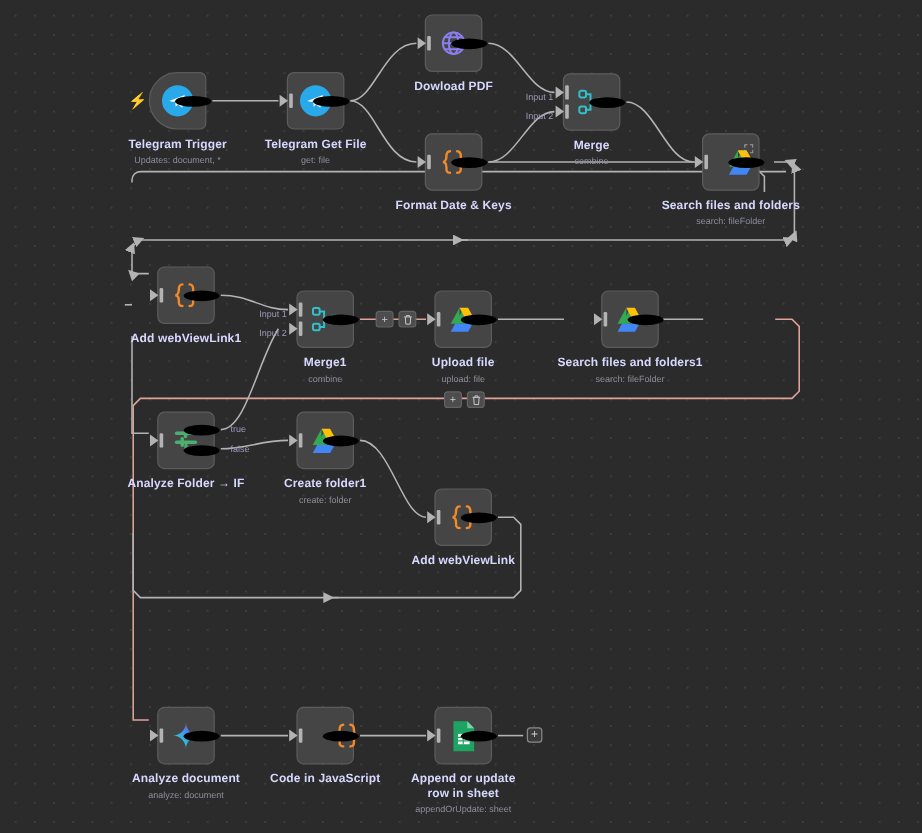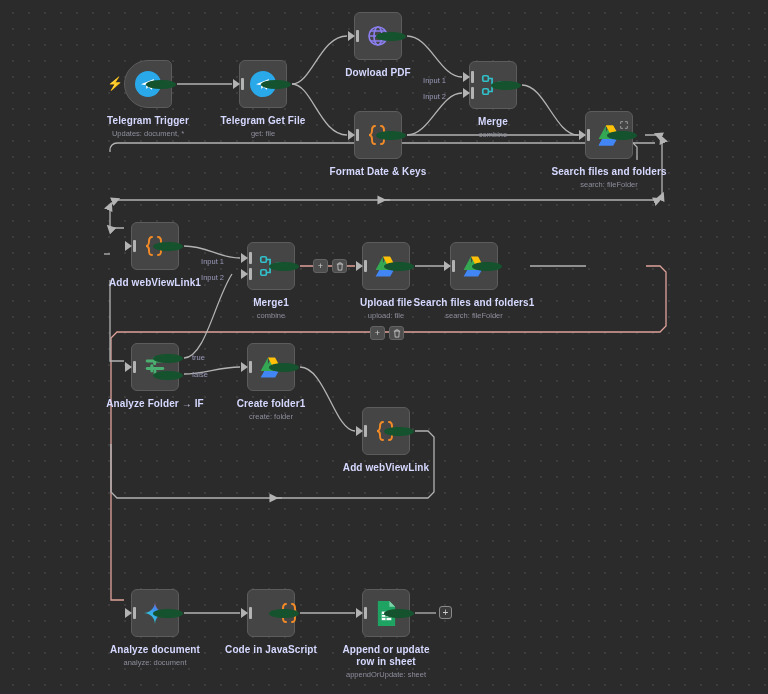--- a/index.html
+++ b/index.html
@@ -30,21 +30,21 @@
   .node.trigger {
     border-top-left-radius: 26px;
     border-bottom-left-radius: 26px;
   }
   .node .ico { width: 28px; height: 28px; display:flex; align-items:center; justify-content:center; }
 
   
   .dot-out {
     position: absolute; right: -5px; top: 50%;
     width: 30px; height: 9px; margin-top: -4.5px;
-    background: #14532d; border-radius: 50%;
+    background: #000000; border-radius: 50%;
   }
   .dot-in {
     position: absolute; left: -7px; top: 50%;
     width: 0; height: 0; margin-top: -5px;
     border-top: 5px solid transparent;
     border-bottom: 5px solid transparent;
     border-left: 7px solid #b3b3b3;
   }
   .dot-in::after {
     content:''; position:absolute; left: 1px; top: -6px;
@@ -54,21 +54,21 @@
   .dot-out.two-b { top: 68%; }
   .dot-in.two-a { top: 32%; }
   .dot-in.two-b { top: 68%; }
 
   .port-label {
     position: absolute;
     font-size: 7.5px; color: #9b9bbb;
     white-space: nowrap;
     line-height: 1;
   }
-  .port-label.left { right: 100%; margin-right: 24px; }
+  .port-label.left { right: 100%; margin-right: 9px; }
   .port-label.right { left: 100%; margin-left: 9px; }
 
   .caption {
     position: absolute;
     top: 54px; left: 50%; transform: translateX(-50%);
     text-align: center;
     white-space: nowrap;
   }
   .caption.wrap { white-space: normal; width: 96px; }
   .cap-title {
@@ -246,21 +246,21 @@
         <path d="M9 7h4v7h6M9 21h4v-7"></path>
       </svg>
     </span>
     <span class="dot-out"></span>
     <div class="caption">
       <div class="cap-title">Merge</div>
       <div class="cap-sub">combine</div>
     </div>
   </div>
 
-  <div class="node" style="left:585px; top:111px;">
+  <div class="node" style="left:585px; top:111px;justify-content:flex-end;">
     <span class="dot-in"></span>
     <span class="expand-ico">
       <svg viewBox="0 0 12 12" width="8" height="8" fill="none" stroke="#bdbdbd" stroke-width="1.4" stroke-linecap="round">
         <path d="M1 4V1h3M8 1h3v3M11 8v3H8M4 11H1V8"></path>
       </svg>
     </span>
     <span class="ico">
       <svg viewBox="0 0 28 28" width="27" height="27">
         <path d="M10.3 3.5h7.4l8 14h-7.4z" fill="#ffc107"></path>
         <path d="M10.3 3.5l-7.6 14 3.7 6.5 7.6-14z" fill="#1a73e8" opacity="0"></path>
@@ -328,21 +328,21 @@
         <path d="M6.5 17.5l-3.8 6.8h15.1l3.8-6.8z" fill="#4285f4"></path>
       </svg>
     </span>
     <span class="dot-out"></span>
     <div class="caption">
       <div class="cap-title">Upload file</div>
       <div class="cap-sub">upload: file</div>
     </div>
   </div>
 
-  <div class="node" style="left:450px; top:242px;">
+  <div class="node" style="left:501px; top:242px;">
     <span class="dot-in"></span>
     <span class="ico">
       <svg viewBox="0 0 28 28" width="27" height="27">
         <path d="M14 3.5l-7.5 14h15z" fill="#34a853"></path>
         <path d="M10.3 3.5l-7.6 14h7.6z" fill="#34a853"></path>
         <path d="M17.7 3.5h-7.4l7.4 14h7.6z" fill="#ffc107"></path>
         <path d="M6.5 17.5l-3.8 6.8h15.1l3.8-6.8z" fill="#4285f4"></path>
       </svg>
     </span>
     <span class="dot-out"></span>

